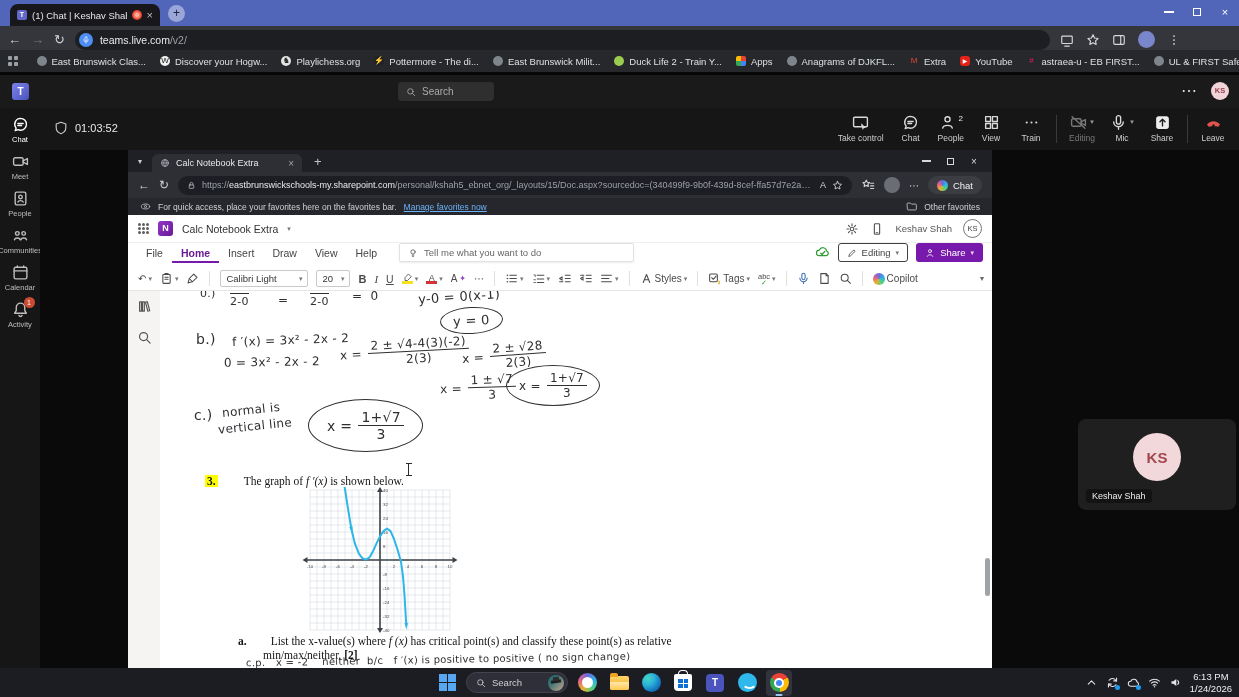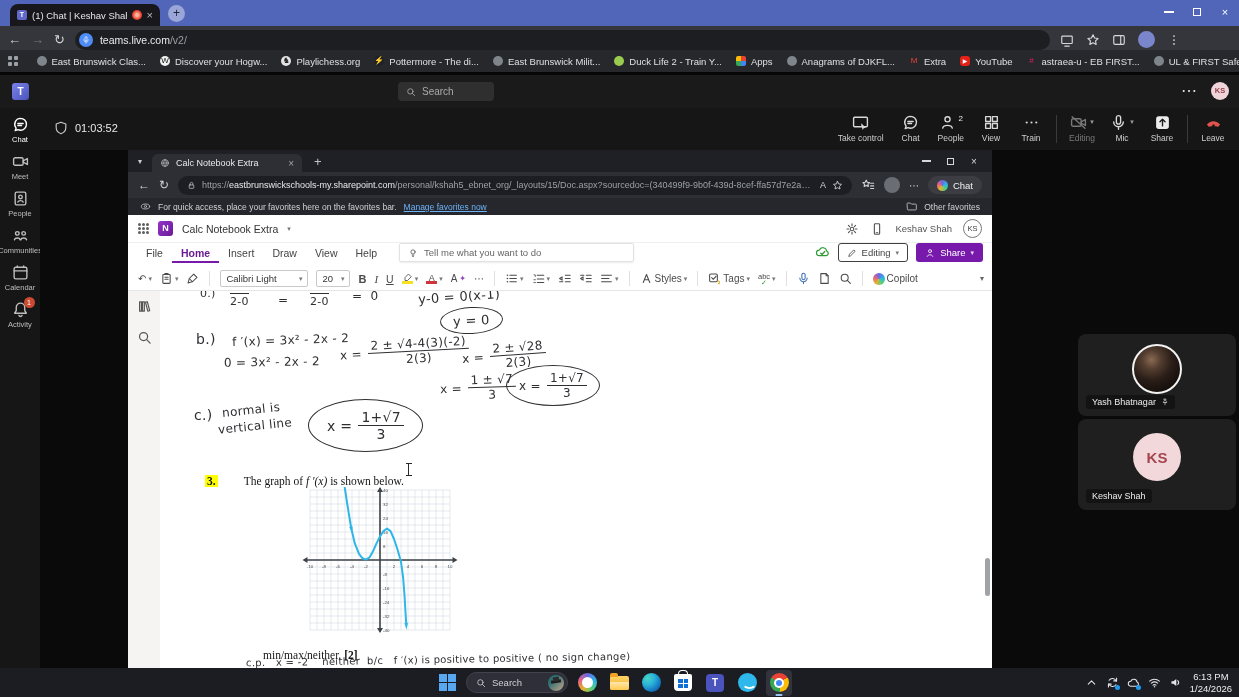--- a/index.html
+++ b/index.html
@@ -915,20 +915,21 @@
                 <text x="81" y="88.7" font-size="4.4" fill="#4a4a4a" font-family="Liberation Sans,sans-serif">-8</text>
                 <text x="81" y="102.7" font-size="4.4" fill="#4a4a4a" font-family="Liberation Sans,sans-serif">-16</text>
                 <text x="81" y="116.7" font-size="4.4" fill="#4a4a4a" font-family="Liberation Sans,sans-serif">-24</text>
                 <text x="81" y="130.7" font-size="4.4" fill="#4a4a4a" font-family="Liberation Sans,sans-serif">-32</text>
                 <text x="81" y="144.7" font-size="4.4" fill="#4a4a4a" font-family="Liberation Sans,sans-serif">-40</text>
                 <polyline points="42.3,-2.3 45.8,20.5 49.3,41.5 52.8,56.4 57.0,66.9 60.5,71.3 64.0,72.6 67.5,70.4 71.0,64.3 74.5,56.4 78.0,49.4 81.5,44.1 85.0,41.5 88.5,44.1 92.0,52.0 95.5,62.5 99.0,74.8 101.1,90.5 102.5,108.0 103.5,125.5 104.3,137.8" stroke="#2eb6e9" stroke-width="2" fill="none" stroke-linejoin="round" stroke-linecap="round"></polyline>
                 <polygon points="41.5,-7.2 44.3,-0.6 40.9,-0.1" fill="#2eb6e9"></polygon>
                 <polygon points="104.5,142.7 102.4,135.9 105.9,135.7" fill="#2eb6e9"></polygon>
                 <polygon points="50.4,46.4 47.2,40.0 50.6,39.2" fill="#2eb6e9"></polygon>
               </svg></div>
+          <div class="qa" style="left:78px;top:344px"><span class="num" style="margin-right:24px">a.</span><span>List the x-value(s) where </span><span class="mathit">f (x)</span><span> has critical point(s) and classify these point(s) as relative</span></div>
           <div class="qa" style="left:103px;top:358px"><span>min/max/neither. </span><span class="num">[2]</span></div>
         <div class="ink" style="left: 40px; top: -4px; font-size: 11px;">0.)</div>
             <div class="ink bar" style="left: 70px; top: 2px; font-size: 11px;">2-0</div>
             <div class="ink" style="left: 118px; top: 2px; font-size: 12px;">=</div>
             <div class="ink bar" style="left: 150px; top: 2px; font-size: 11px;">2-0</div>
             <div class="ink" style="left: 192px; top: -2px; font-size: 12px;">=  0</div>
             <div class="ink" style="left: 258px; top: -2px; font-size: 13px; transform: rotate(-4deg);">y-0 = 0(x-1)</div>
             <div class="ink circ" style="left: 280px; top: 16px; font-size: 13px; transform: rotate(-3deg);">y = 0</div>
             <div class="ink" style="left: 36px; top: 40px; font-size: 14px;">b.)</div>
             <div class="ink" style="left: 72px; top: 42px; font-size: 12px; transform: rotate(-2deg);">f ′(x) = 3x² - 2x - 2</div>
@@ -941,32 +942,20 @@
             <div class="ink" style="left: 62px; top: 112px; font-size: 12px; transform: rotate(-6deg);">normal is</div>
             <div class="ink" style="left: 58px; top: 128px; font-size: 12px; transform: rotate(-6deg);">vertical line</div>
             <div class="ink circ big" style="left: 148px; top: 108px;"><span class="fpre">x =</span><span class="fr"><span class="fn">1+√7</span><span class="fd">3</span></span></div>
             <div class="ink" style="left: 86px; top: 363px; font-size: 10px; transform: rotate(-1deg);">c.p.   x = -2    neither  b/c   f ′(x) is positive to positive ( no sign change)</div>
           </div>
         <div class="scrollthumb"></div>
       </div>
     </div>
   </div>
 
-  <div class="tile tile1">
-    <div class="pav pav1"></div>
-    <div class="pname">
-        <span>Yash Bhatnagar</span>
-        <span class="ic">
-          <svg viewBox="0 0 16 16" fill="none" stroke="currentColor" stroke-width="1.3" stroke-linecap="round" stroke-linejoin="round">
-            <path d="M6.2 2h3.6l-.5 3.8 2.2 2V9H4.5v-1.2l2.2-2z"></path>
-            <path d="M8 9v4.5"></path>
-          </svg>
-        </span>
-      </div>
-  </div>
   <div class="tile tile2">
     <div class="pav pav2">KS</div>
     <div class="pname">
         <span>Keshav Shah</span>
       </div>
   </div>
 
   <div class="taskbar">
     <div class="tb-center">
       <div class="tb-app">

